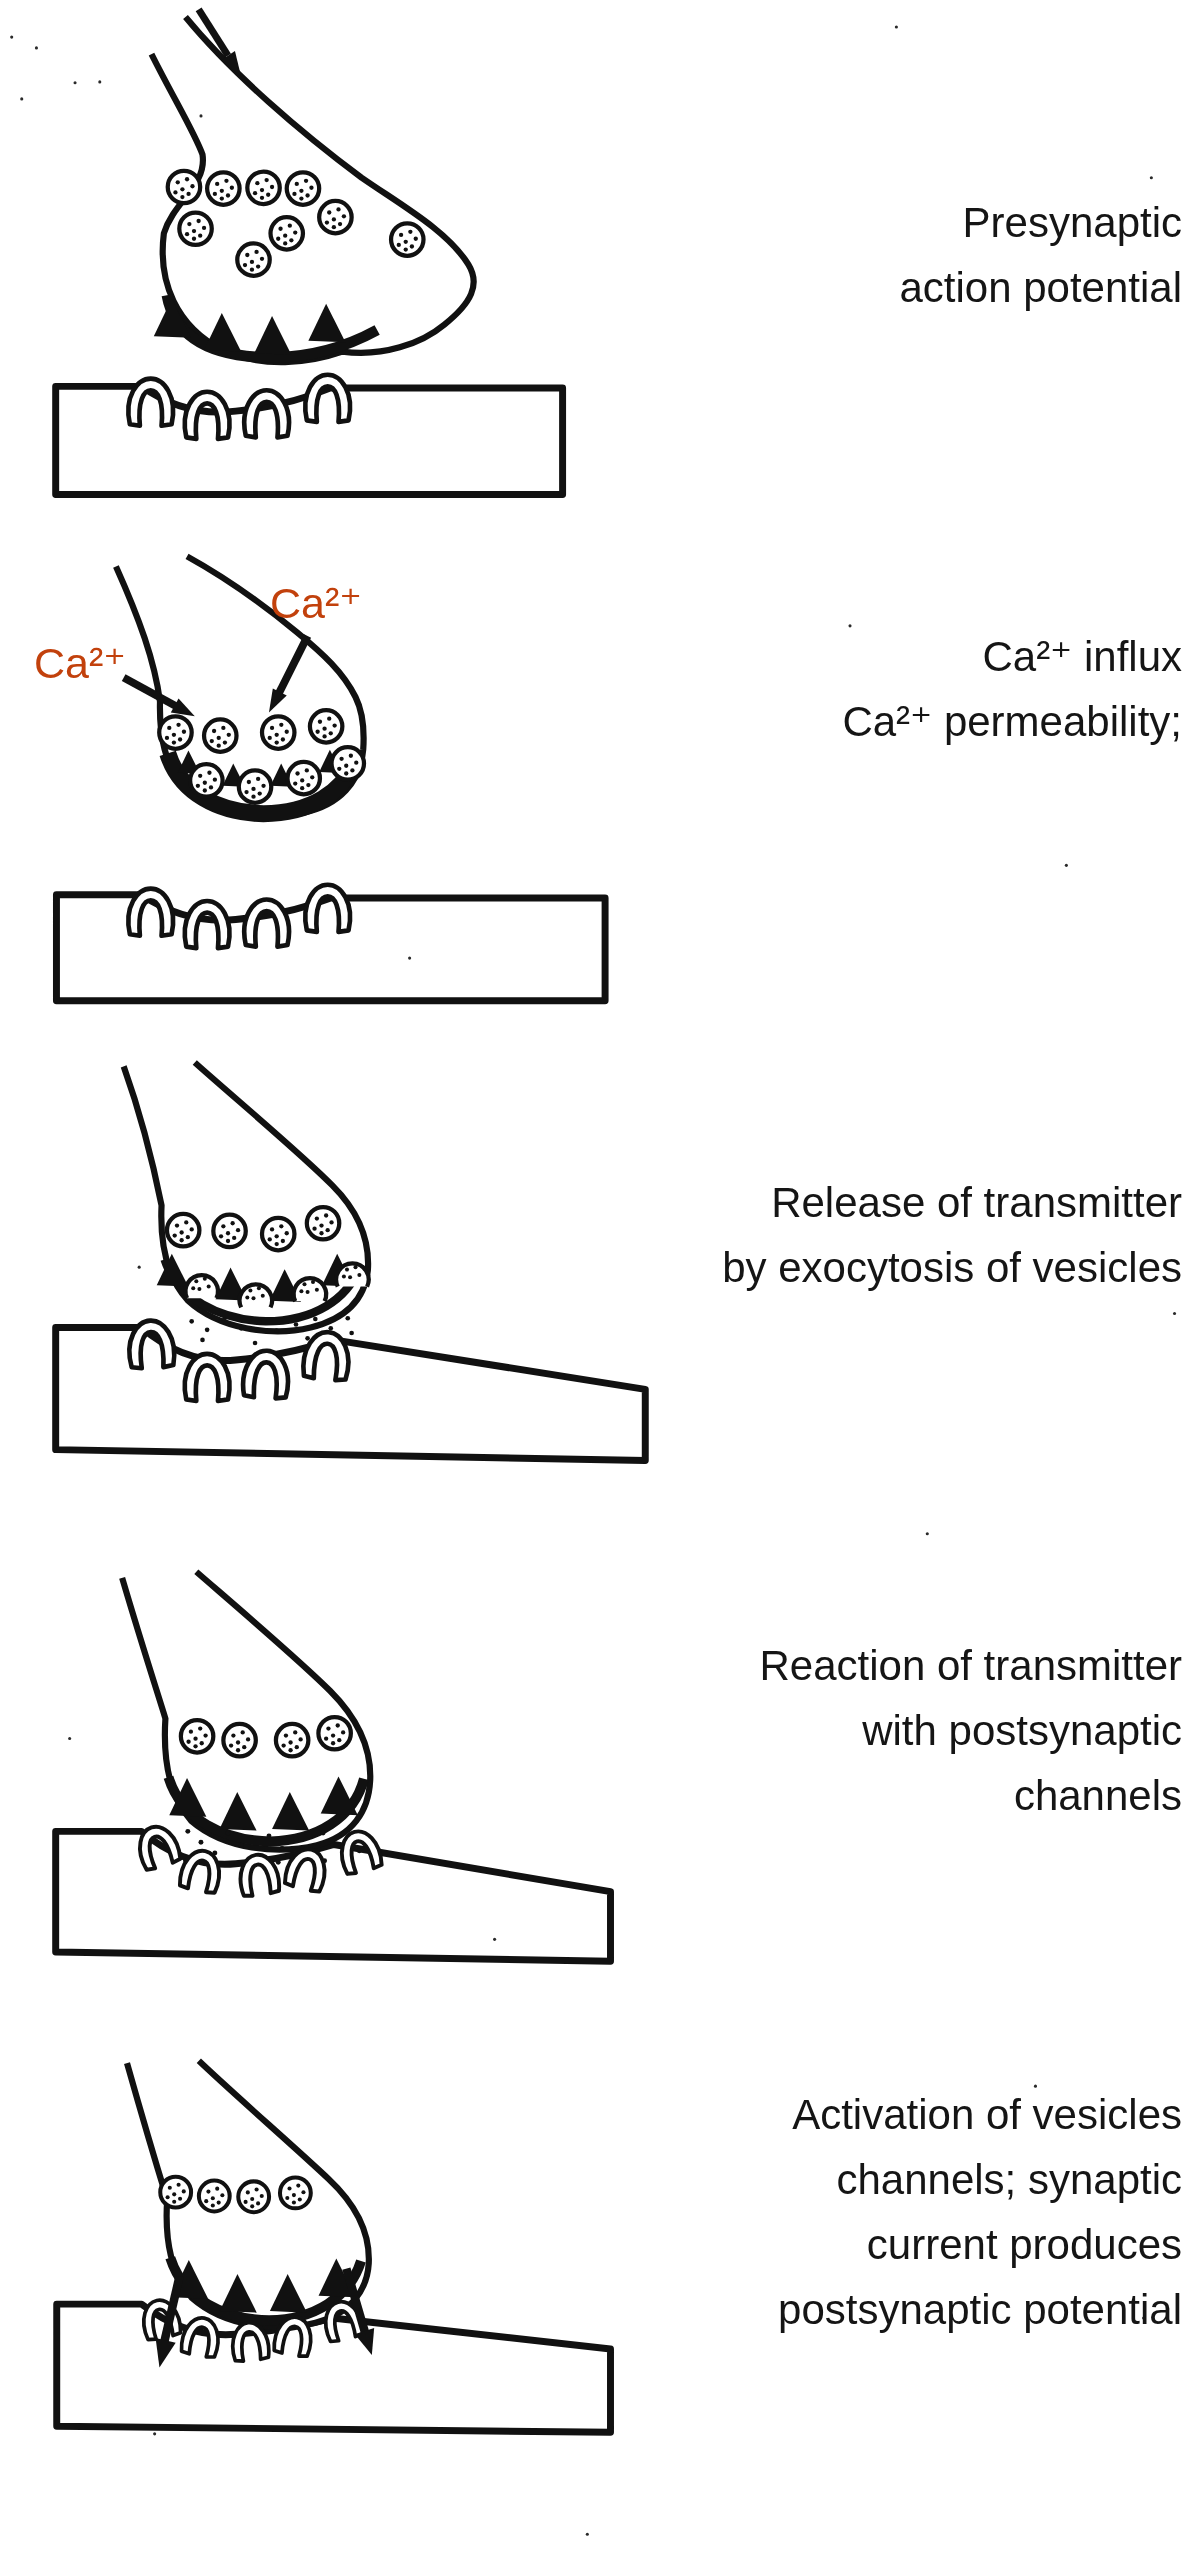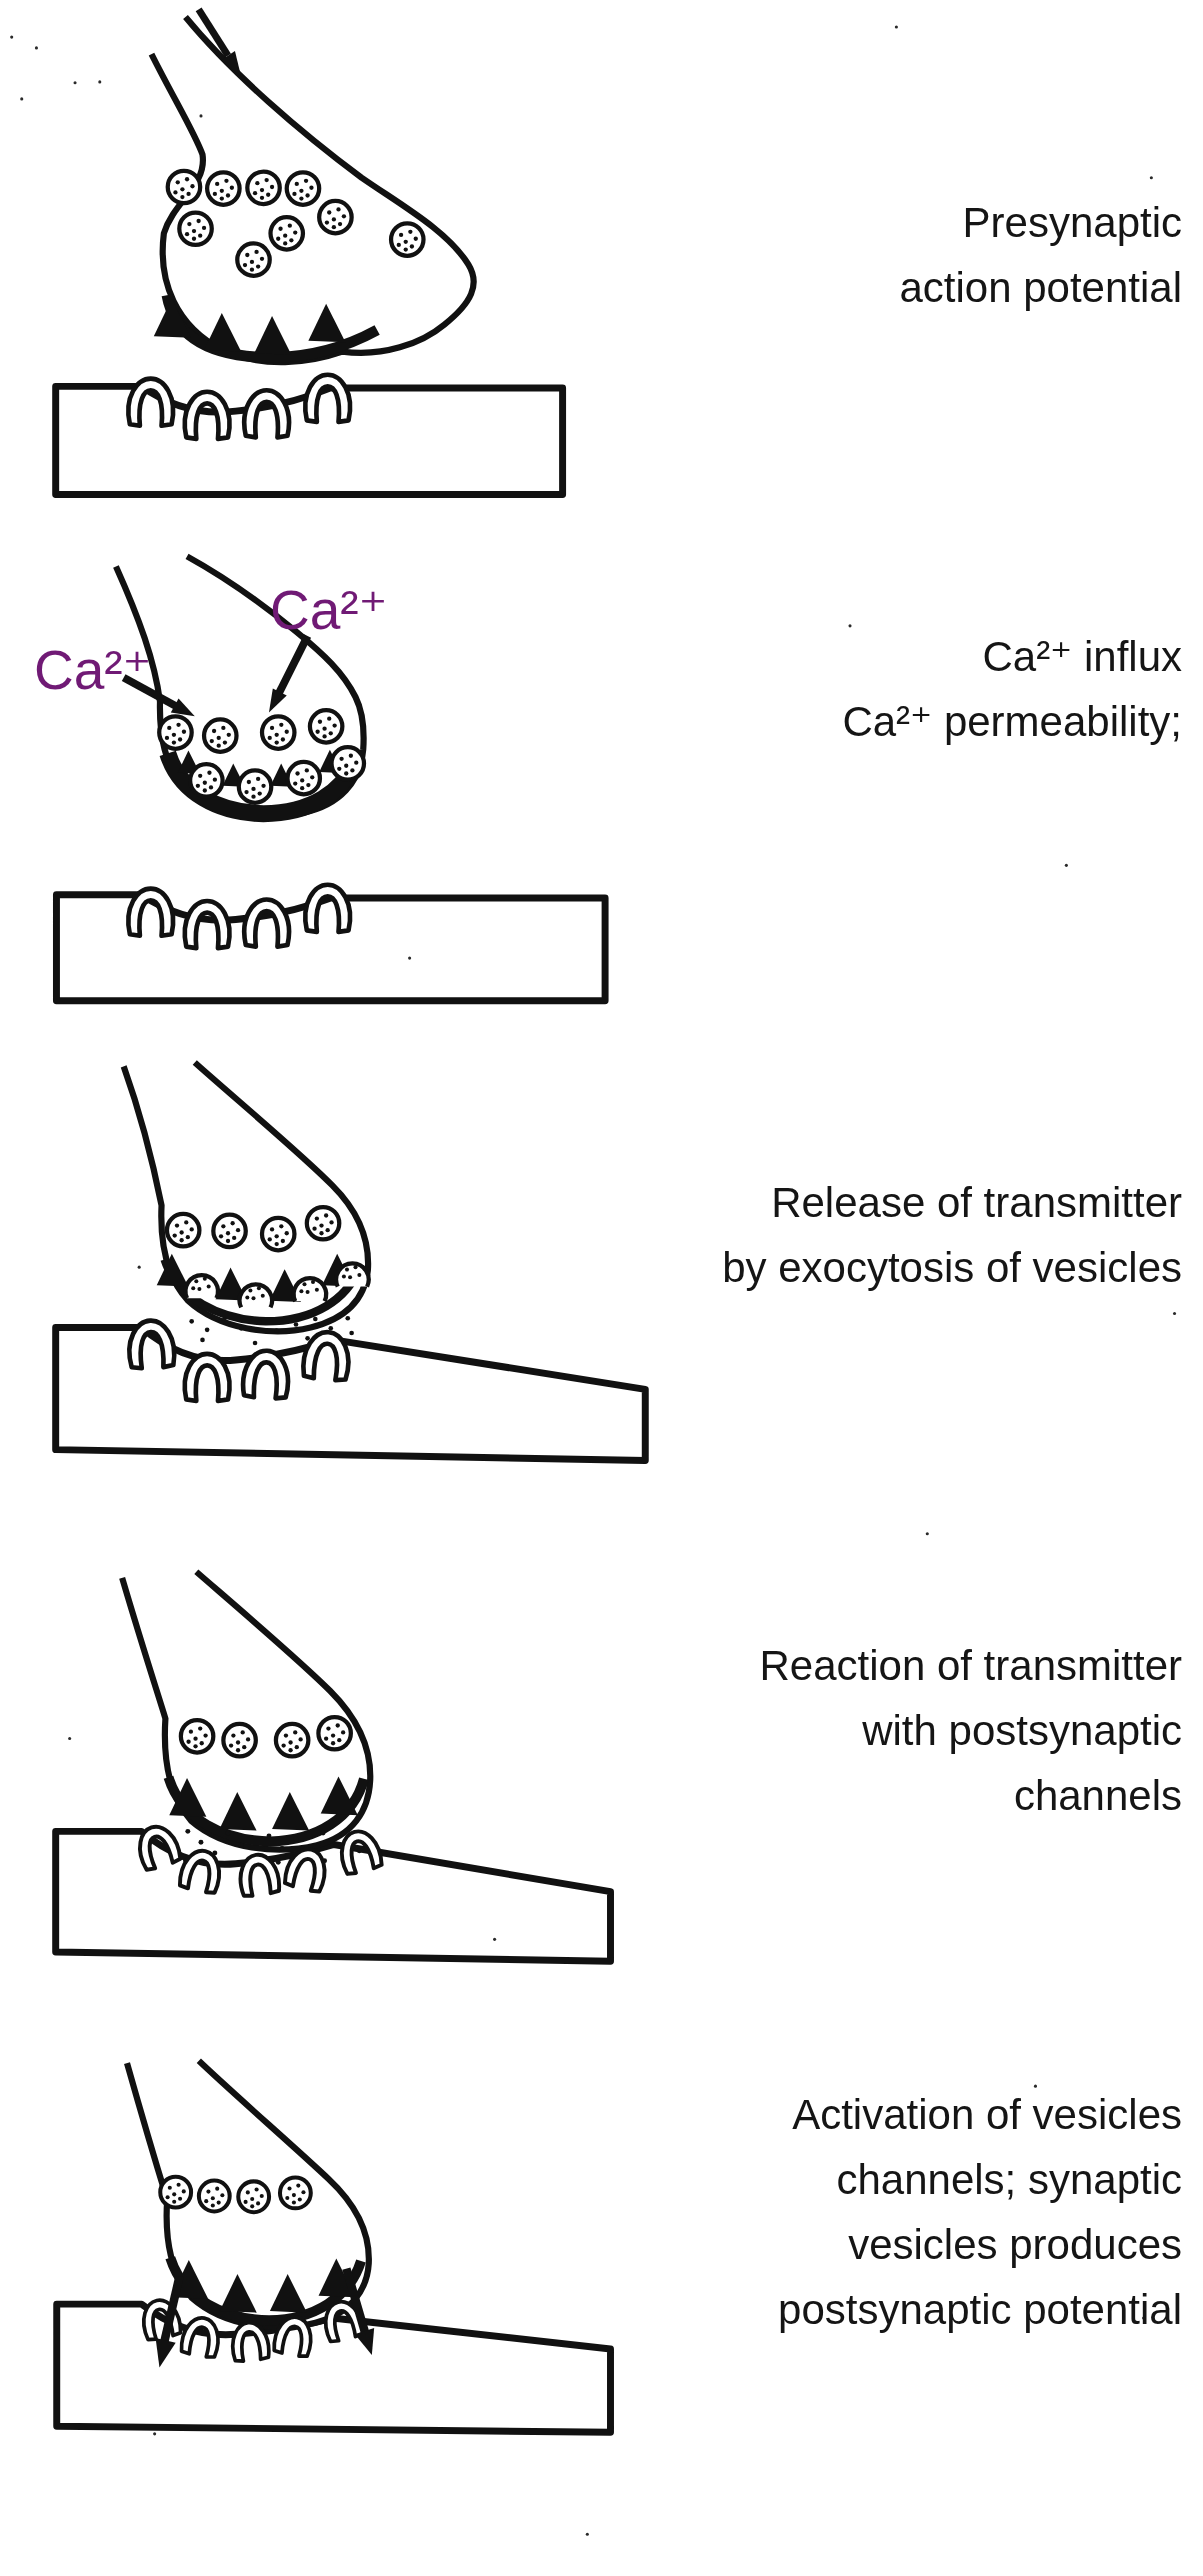--- a/index.html
+++ b/index.html
@@ -8,21 +8,21 @@
     background:#ffffff;
     font-family:"Liberation Sans","DejaVu Sans",sans-serif;
   }
   .panel-svg{position:absolute;left:0;}
   .panel-label{
     position:absolute;left:502px;width:680px;
     font-size:42px;line-height:65px;color:#151515;
     letter-spacing:0px;white-space:nowrap;text-align:right;
   }
   .ca-note{
-    position:absolute;font-size:55px;color:#701a75;font-weight:normal;
+    position:absolute;font-size:43px;color:#c2410c;font-weight:normal;
   }
   #speckles{position:absolute;left:0;top:0;pointer-events:none;}
 </style>
 </head>
 <body>
 
 <svg width="0" height="0" style="position:absolute" aria-hidden="true">
   <defs>
     <g id="vesicle">
       <circle r="21" fill="#fff" stroke="#111" stroke-width="5.5"></circle>
@@ -267,16 +267,16 @@
 
 <div class="panel-label" style="top:1633px">
   <div>Reaction of transmitter</div>
   <div>with postsynaptic</div>
   <div>channels</div>
 </div>
 
 <div class="panel-label" style="top:2082px">
   <div>Activation of vesicles</div>
   <div>channels; synaptic</div>
-  <div>vesicles produces</div>
+  <div>current produces</div>
   <div>postsynaptic potential</div>
 </div>
 
 
 </body></html>

